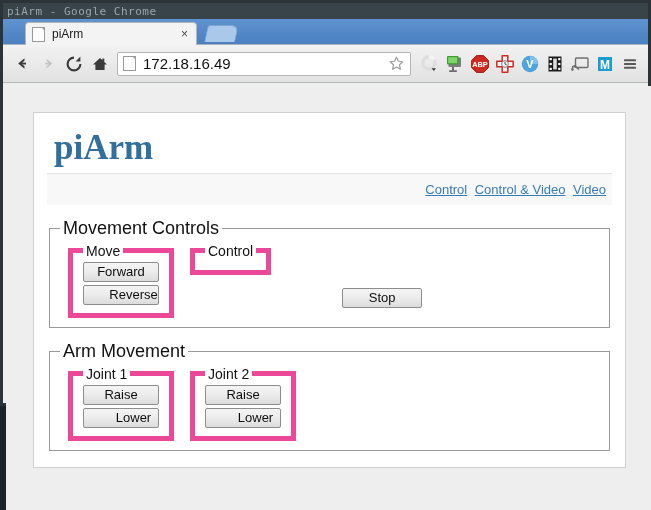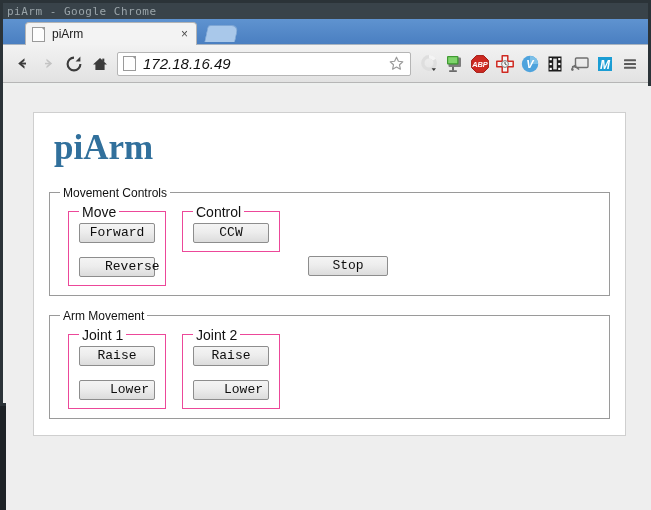--- a/index.html
+++ b/index.html
@@ -111,21 +111,20 @@
 
   
   .toolbar {
     height: 38px;
     background: linear-gradient(to bottom, #f2f2f2 0%, #e2e2e2 100%);
     border-bottom: 1px solid #b6b6b6;
     display: flex;
     align-items: center;
     padding: 0 6px;
     box-sizing: border-box;
-    font-style: italic;
   }
   .nav-btn {
     width: 26px;
     height: 26px;
     display: flex;
     align-items: center;
     justify-content: center;
     flex: 0 0 auto;
   }
   .omnibox {
@@ -210,59 +209,59 @@
     text-decoration: underline;
     margin-left: 3px;
   }
 
   fieldset.group {
     border: 1px solid #9a9a9a;
     margin: 13px 2px 0 2px;
     padding: 4px 10px 9px 10px;
   }
   fieldset.group > legend {
-    font-size: 12px;
+    font-size: 18px;
     color: #111;
     padding: 0 3px;
   }
   .group-row {
     display: flex;
     align-items: flex-start;
     gap: 0;
   }
   fieldset.subgroup {
-    border: 1px solid #ec4899;
+    border: 5px solid #ec4899;
     margin: 0 8px 0 8px;
     padding: 3px 10px 8px 10px;
   }
   fieldset.subgroup > legend {
     font-size: 14px;
     color: #111;
     padding: 0 3px;
   }
   .btn-stack {
     display: flex;
     flex-direction: column;
   }
   .btn {
-    font-family: Liberation Mono, monospace;
+    font-family: Liberation Sans, sans-serif;
     font-size: 13px;
     color: #0d0d0d;
     background: linear-gradient(to bottom, #f4f4f4 0%, #ededed 45%, #dcdcdc 100%);
     border: 1px solid #8d8d8d;
     border-radius: 2px;
     width: 76px;
     height: 20px;
     line-height: 18px;
     text-align: center;
     box-sizing: border-box;
     padding: 0;
   }
-  .btn + .btn { margin-top: 14px; padding-left: 25px; }
-  .btn.wide { width: 80px; }
+  .btn + .btn { margin-top: 3px; padding-left: 25px; }
+  .btn.wide { width: 80px; margin-left: 43px; }
   .stop-wrap {
     align-self: flex-end;
     margin: 0 0 10px 20px;
   }
 </style>
 </head>
 <body>
 
 <div class="os-window">
 
@@ -395,37 +394,41 @@
       </svg>
     </div>
 
   </div>
 
   <div class="viewport">
     <div class="page-container">
 
       <div class="brand">piArm</div>
 
+      <div class="navbar">
+        <a href="#">Control</a>
+        <a href="#">Control &amp; Video</a>
+        <a href="#">Video</a>
+      </div>
 
       <fieldset class="group">
         <legend>Movement Controls</legend>
         <div class="group-row">
 
           <fieldset class="subgroup">
             <legend>Move</legend>
             <div class="btn-stack">
               <button class="btn">Forward</button>
               <button class="btn">Reverse</button>
             </div>
           </fieldset>
 
           <fieldset class="subgroup">
             <legend>Control</legend>
             <div class="btn-stack">
-              <button class="btn">CCW</button>
             </div>
           </fieldset>
 
           <div class="stop-wrap">
             <button class="btn wide">Stop</button>
           </div>
 
         </div>
       </fieldset>
 

